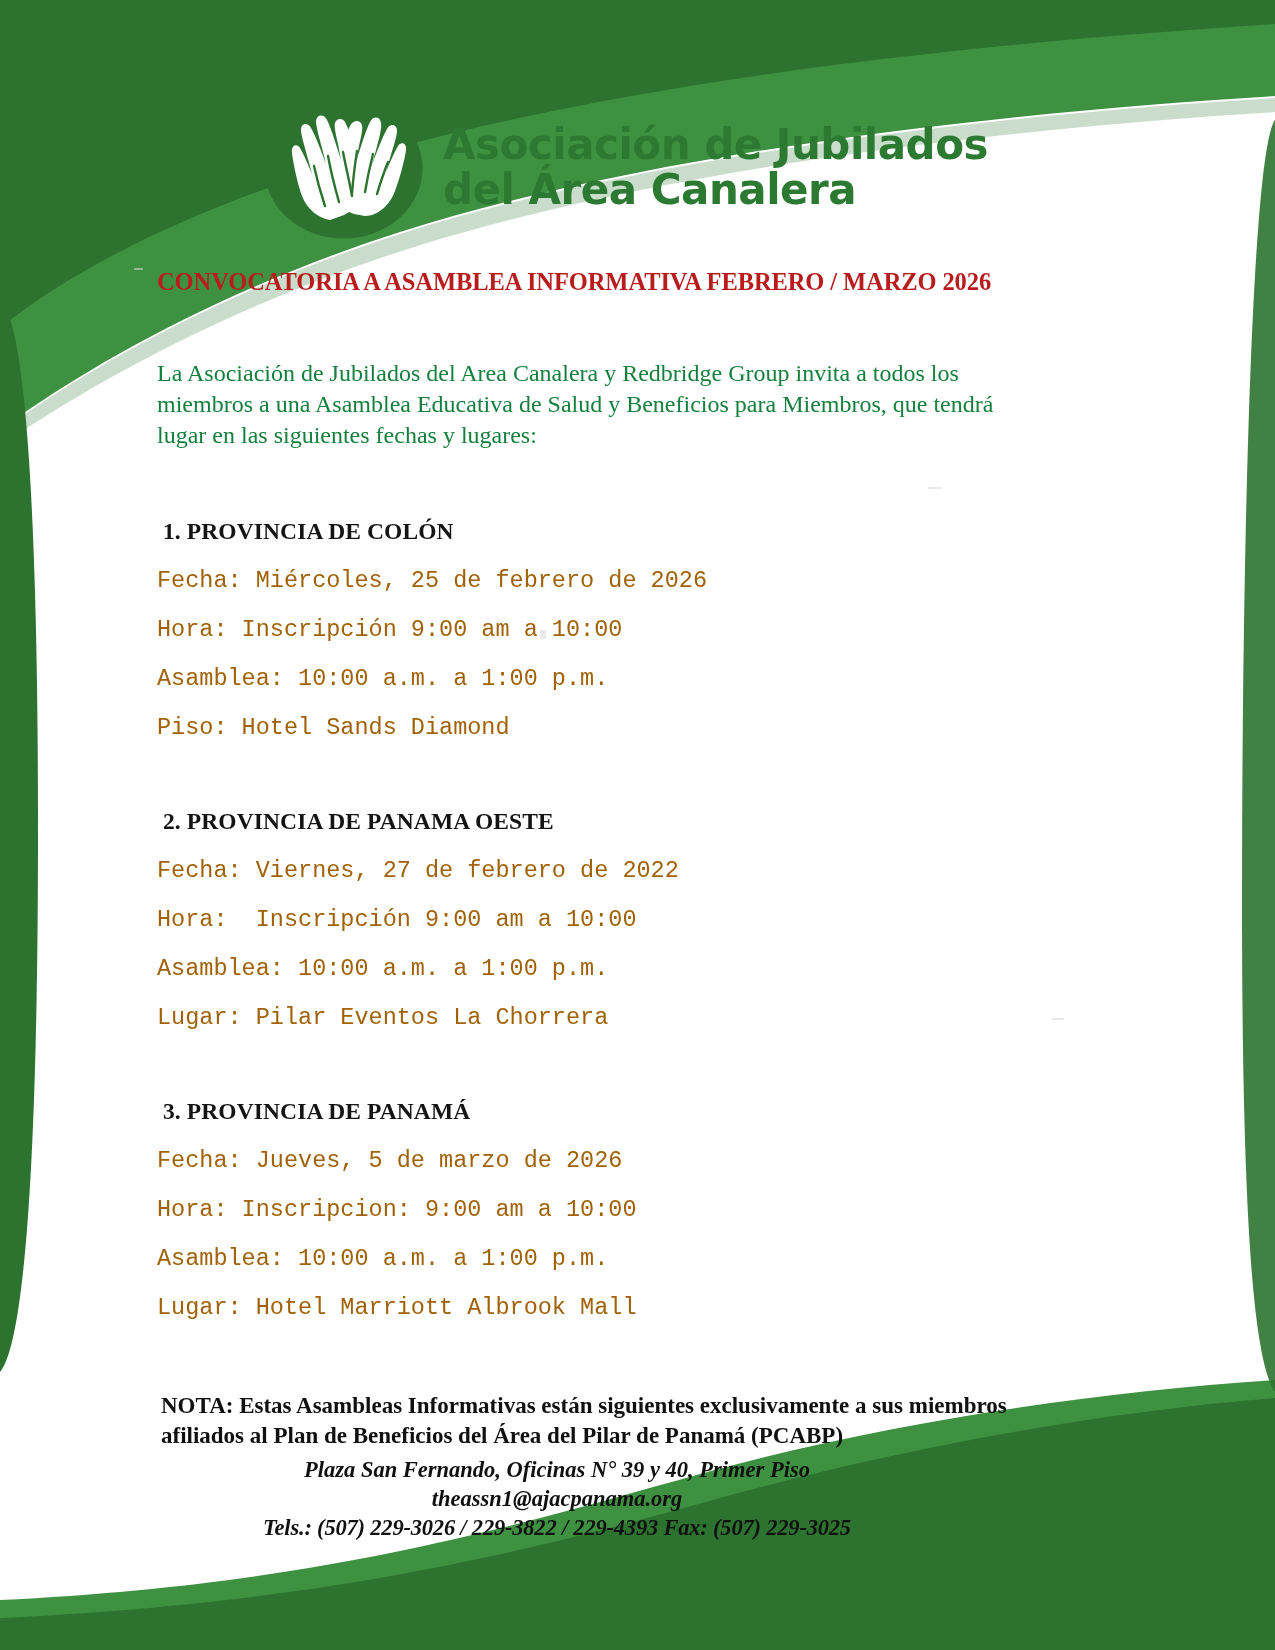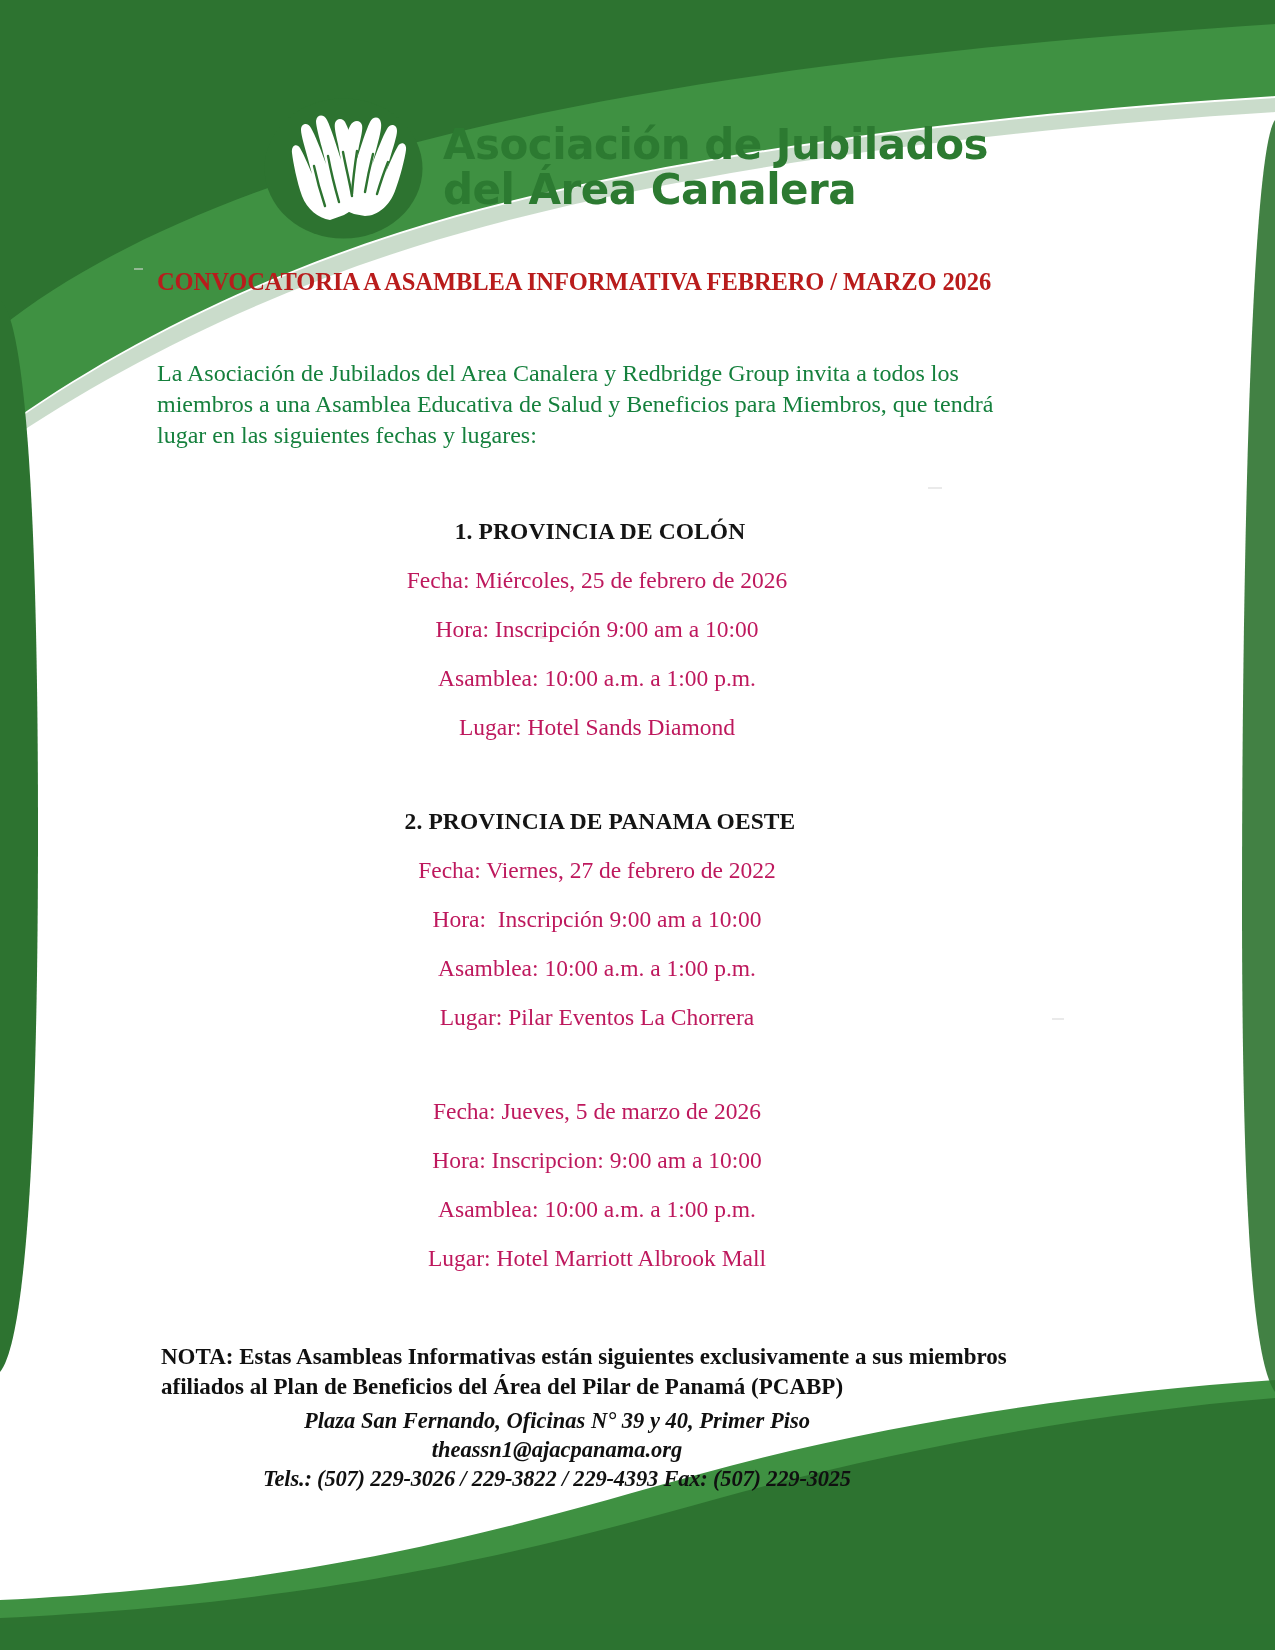--- a/index.html
+++ b/index.html
@@ -85,34 +85,34 @@
   #intro {
     margin-top: 62px;
     font-size: 24px;
     line-height: 31px;
     width: 848px;
     color: #15803d;
   }
 
   .section {
     margin-top: 67px;
-    text-align: center;
   }
   .section-heading {
     font-weight: bold;
     font-size: 23.5px;
     margin-left: 6px;
     color: #141414;
     letter-spacing: 0.1px;
   }
   .section-line {
     font-size: 23.5px;
     margin-top: 22px;
-    color: #be185d;
+    color: #a16207;
     white-space: pre;
+    font-family: Liberation Mono, monospace;
   }
 
   #nota {
     margin-top: 70px;
     margin-left: 4px;
     font-weight: bold;
     font-size: 23px;
     line-height: 30px;
     color: #101010;
     width: 880px;
@@ -216,32 +216,33 @@
 
     <div id="doc-title">CONVOCATORIA A ASAMBLEA INFORMATIVA FEBRERO / MARZO 2026</div>
 
     <p id="intro">La Asociación de Jubilados del Area Canalera y Redbridge Group invita a todos los miembros a una Asamblea Educativa de Salud y Beneficios para Miembros, que tendrá lugar en las siguientes fechas y lugares:</p>
 
     <div class="section">
       <div class="section-heading">1. PROVINCIA DE COLÓN</div>
       <div class="section-line">Fecha: Miércoles, 25 de febrero de 2026</div>
       <div class="section-line">Hora: Inscripción 9:00 am a 10:00</div>
       <div class="section-line">Asamblea: 10:00 a.m. a 1:00 p.m.</div>
-      <div class="section-line">Lugar: Hotel Sands Diamond</div>
+      <div class="section-line">Piso: Hotel Sands Diamond</div>
     </div>
 
     <div class="section">
       <div class="section-heading">2. PROVINCIA DE PANAMA OESTE</div>
       <div class="section-line">Fecha: Viernes, 27 de febrero de 2022</div>
       <div class="section-line">Hora:  Inscripción 9:00 am a 10:00</div>
       <div class="section-line">Asamblea: 10:00 a.m. a 1:00 p.m.</div>
       <div class="section-line">Lugar: Pilar Eventos La Chorrera</div>
     </div>
 
     <div class="section">
+      <div class="section-heading">3. PROVINCIA DE PANAMÁ</div>
       <div class="section-line">Fecha: Jueves, 5 de marzo de 2026</div>
       <div class="section-line">Hora: Inscripcion: 9:00 am a 10:00</div>
       <div class="section-line">Asamblea: 10:00 a.m. a 1:00 p.m.</div>
       <div class="section-line">Lugar: Hotel Marriott Albrook Mall</div>
     </div>
 
     <div id="nota">
       <div>NOTA: Estas Asambleas Informativas están siguientes exclusivamente a sus miembros</div>
       <div>afiliados al Plan de Beneficios del Área del Pilar de Panamá (PCABP)</div>
     </div>

